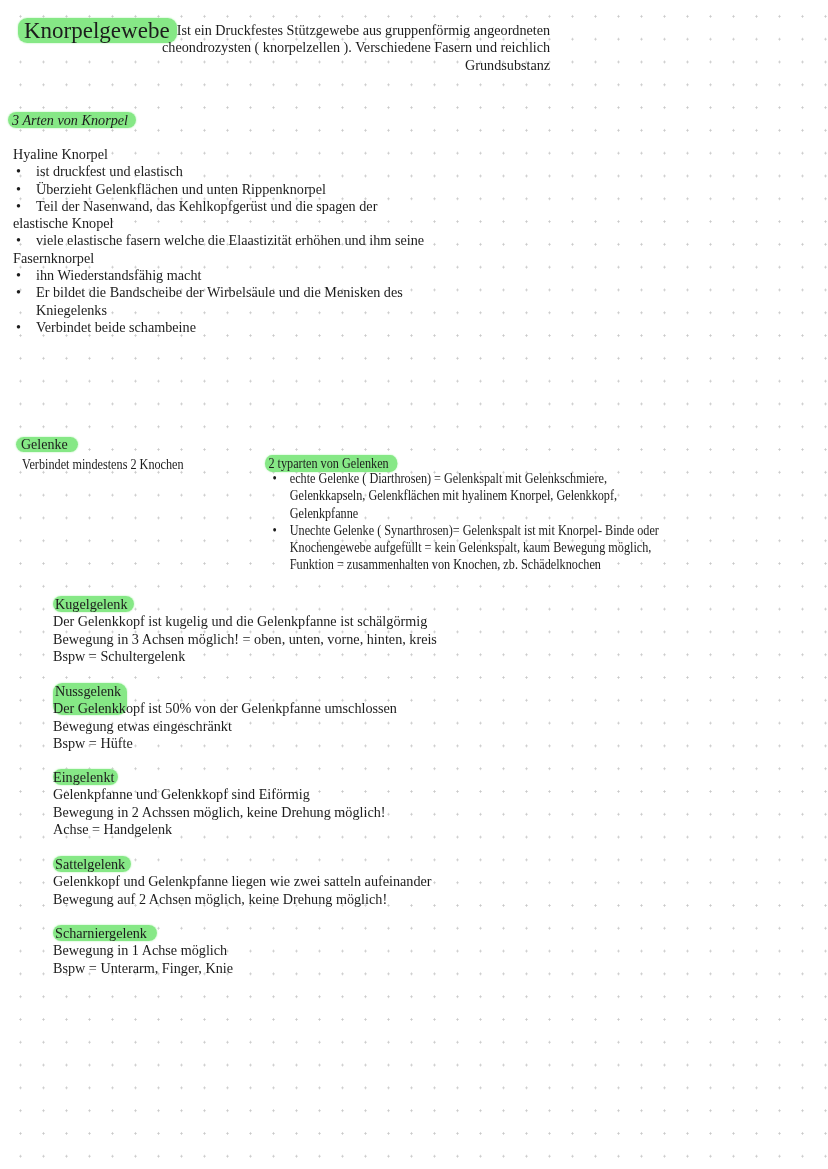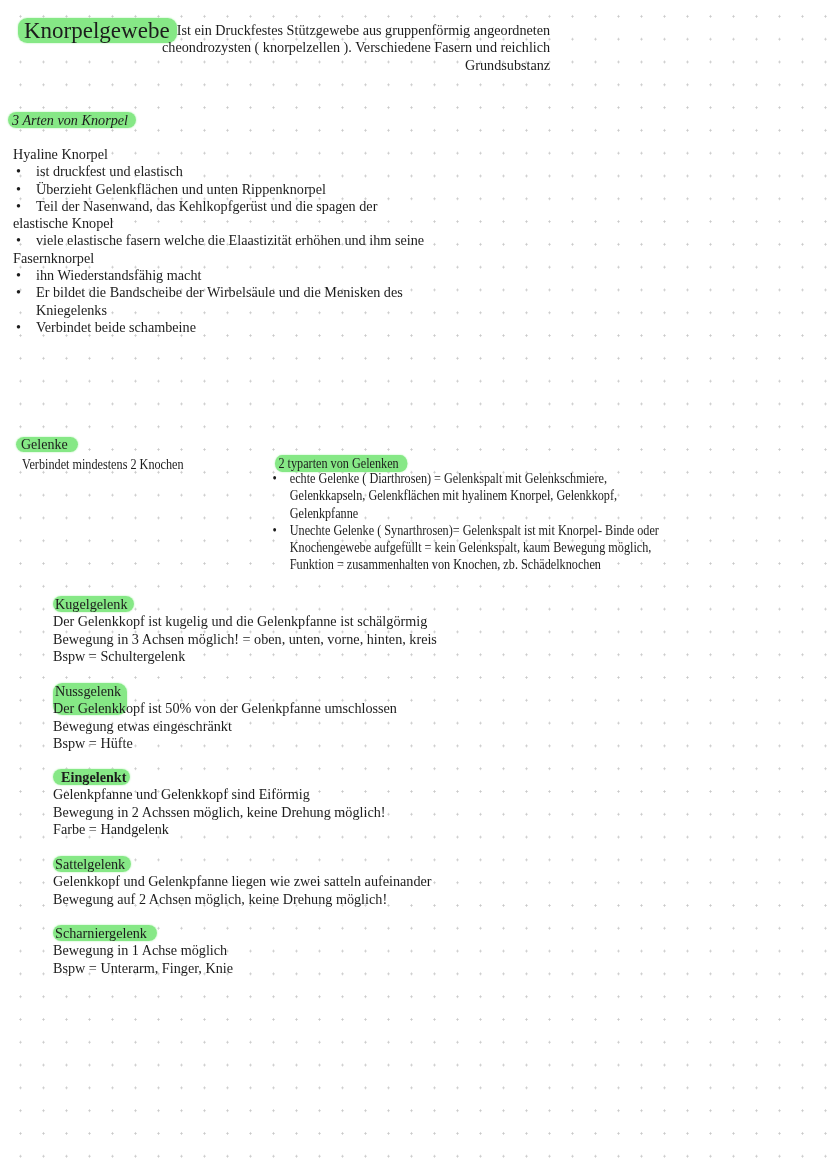--- a/index.html
+++ b/index.html
@@ -83,21 +83,21 @@
         </li>
     </ul>
   </div>
 </div>
 
 <div class="abs" style="left:16px; top:435px;">
   <span class="hl title-mid" style="padding:0 10px 0 5px;">Gelenke</span>
 </div>
 <div class="abs t cond" style="left:22px; top:456px;">Verbindet mindestens 2 Knochen</div>
 
-<div class="abs" style="left:275px; top:454px;">
+<div class="abs" style="left:265px; top:454px;">
   <span class="hl t cond" style="display:inline-block; padding:0 10px 0 4px;">2 typarten von Gelenken</span>
 </div>
 <div class="abs t cond" style="left:270px; top:470px;">
   <ul class="b">
     <li>
       <div>echte Gelenke ( Diarthrosen) = Gelenkspalt mit Gelenkschmiere,</div>
       <div>Gelenkkapseln, Gelenkflächen mit hyalinem Knorpel, Gelenkkopf,</div>
       <div>Gelenkpfanne</div>
     </li>
     <li>
@@ -116,24 +116,24 @@
 </div>
 
 <div class="abs t" style="left:53px; top:683px;">
   <div><span class="hl" style="padding:0 6px 16px 2px;">Nussgelenk</span></div>
   <div>Der Gelenkkopf ist 50% von der Gelenkpfanne umschlossen</div>
   <div>Bewegung etwas eingeschränkt</div>
   <div>Bspw = Hüfte</div>
 </div>
 
 <div class="abs t" style="left:53px; top:769px;">
-  <div><span class="hl" style="padding:0 4px 0 8px;font-weight:bold;">Eingelenkt</span></div>
+  <div><span class="hl" style="padding:0 4px 0 0;">Eingelenkt</span></div>
   <div>Gelenkpfanne und Gelenkkopf sind Eiförmig</div>
   <div>Bewegung in 2 Achssen möglich, keine Drehung möglich!</div>
-  <div>Farbe = Handgelenk</div>
+  <div>Achse = Handgelenk</div>
 </div>
 
 <div class="abs t" style="left:53px; top:856px;">
   <div><span class="hl" style="padding:0 6px 0 2px;">Sattelgelenk</span></div>
   <div>Gelenkkopf und Gelenkpfanne liegen wie zwei satteln aufeinander</div>
   <div>Bewegung auf 2 Achsen möglich, keine Drehung möglich!</div>
 </div>
 
 <div class="abs t" style="left:53px; top:925px;">
   <div><span class="hl" style="padding:0 10px 0 2px;">Scharniergelenk</span></div>

